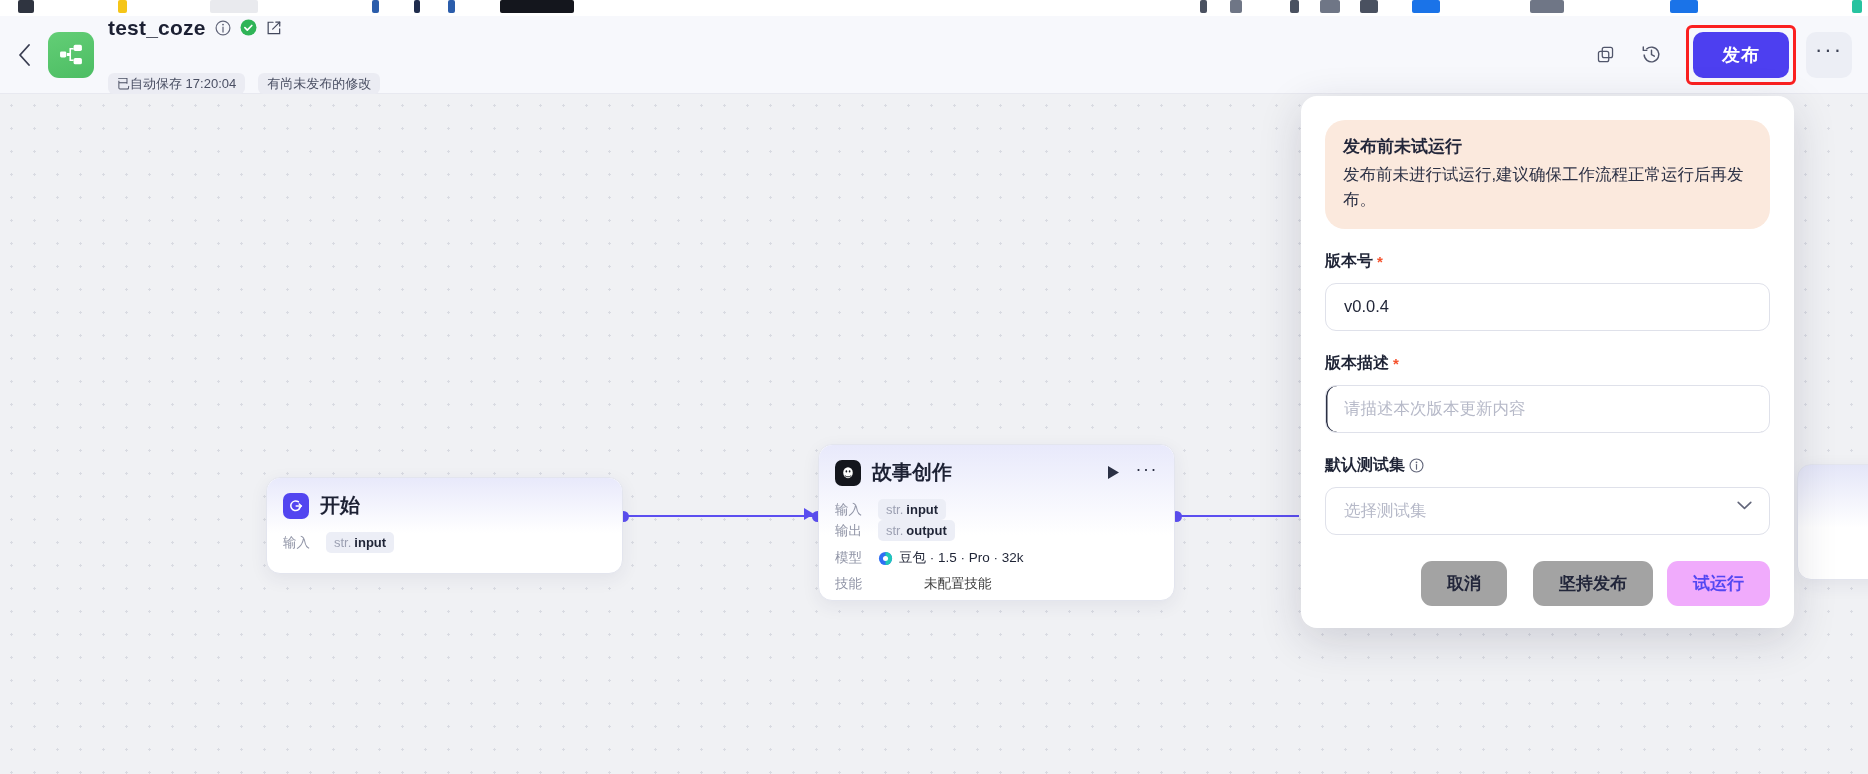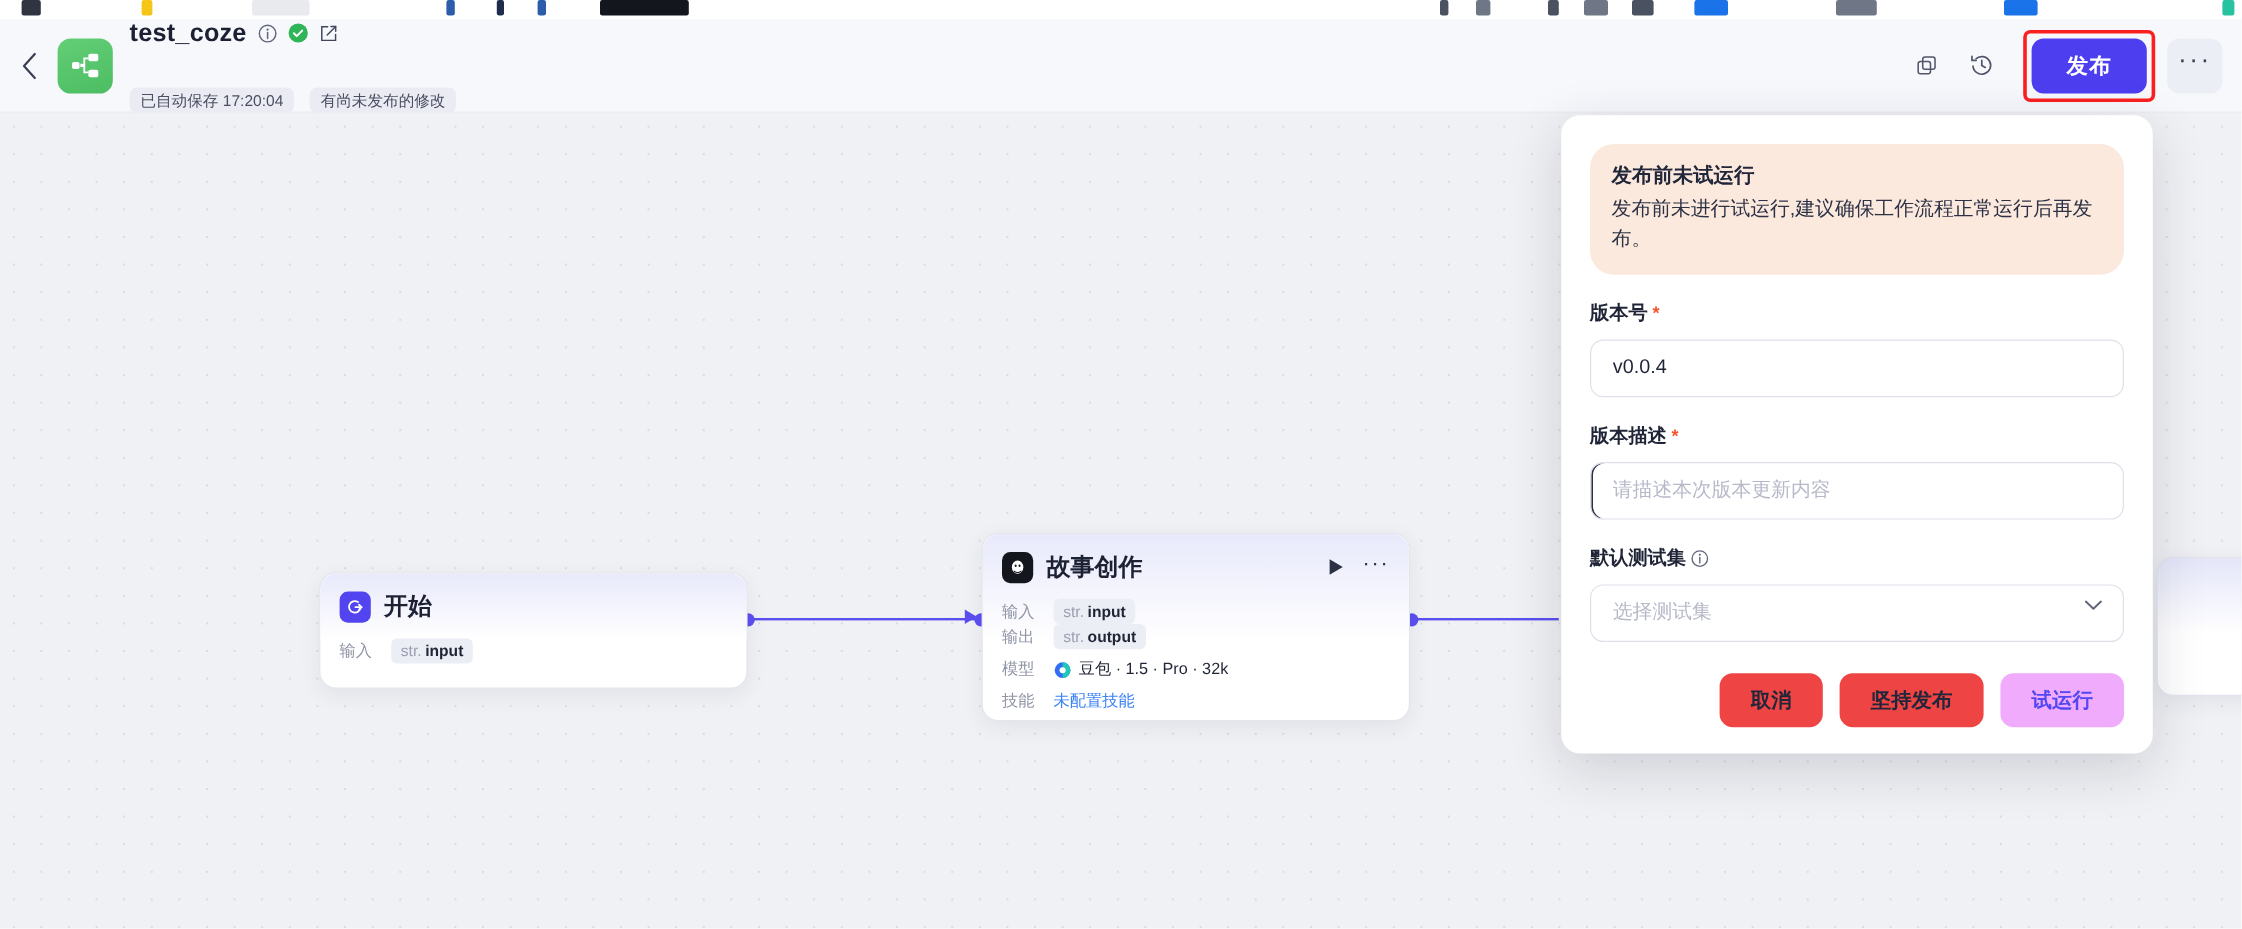--- a/index.html
+++ b/index.html
@@ -104,21 +104,21 @@
   .run-tri { cursor: pointer; }
   .node-dots { cursor: pointer; font-size: 18px; line-height: 6px; letter-spacing: 1.5px; padding-bottom: 7px; }
   .kv { display: flex; align-items: center; gap: 13px; margin-top: 13px; }
   .kv-key { font-size: 13.5px; color: #9094a6; min-width: 30px; }
   .tag {
     background: #eceef6; border-radius: 5px; padding: 3px 8px;
     font-size: 13px; color: #1f2436; font-weight: bold;
   }
   .tag .ty { color: #9ca0b2; font-weight: normal; margin-right: 3px; }
   .kv-val { font-size: 13.5px; color: #1f2436; display: flex; align-items: center; gap: 6px; }
-  .kv-val.muted { color: #3b82f6; }
+  .kv-val.muted { color: #404040; margin-left: 46px; }
 
   .ghost-node {
     position: absolute; background: linear-gradient(180deg,#e4e6f8 0%,#ffffff 55%);
     border: 1px solid #e3e5ee; border-radius: 14px;
     box-shadow: 0 5px 18px rgba(40,45,80,.07);
   }
 
   
   .dialog {
     position: absolute; top: 96px; left: 1301px; width: 493px;
@@ -145,21 +145,21 @@
   .select-wrap .chev {
     position: absolute; right: 18px; top: 50%; transform: translateY(-50%);
     pointer-events: none; color: #62667a;
   }
   .info-sm { color: #62667a; display: inline-flex; }
   .dlg-actions { display: flex; justify-content: flex-end; gap: 14px; margin-top: 26px; }
   .btn {
     border: none; border-radius: 11px; padding: 11px 26px; font-size: 17px;
     font-weight: bold; cursor: pointer; font-family: inherit;
   }
-  .btn.grey { background: #ef4444; color: #22263a; }
+  .btn.grey { background: #a3a3a3; color: #22263a; margin-left: 12px; }
   .btn.light-accent { background: #f0abfc; color: #5347f2; }
 </style>
 </head>
 <body>
 
 <div id="app">
 
   <div class="browser-strip">
     <div class="bm" style="left:18px;width:16px;background:#2f3440;"></div>
     <div class="bm" style="left:118px;width:9px;background:#f5c518;"></div>

